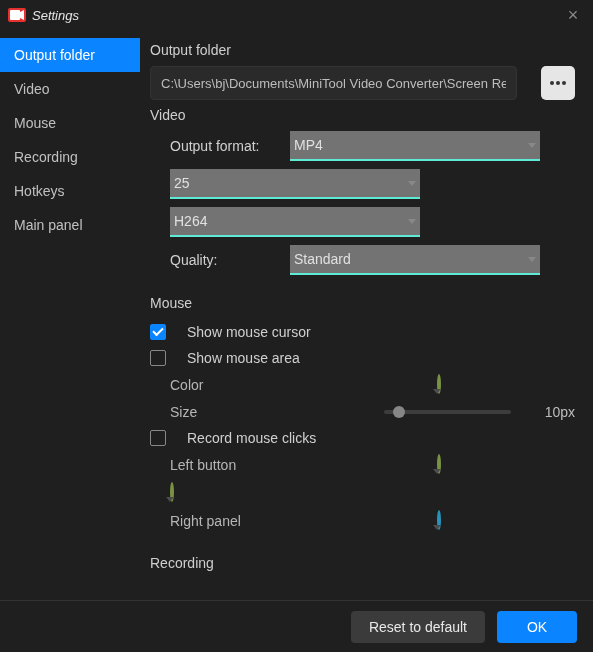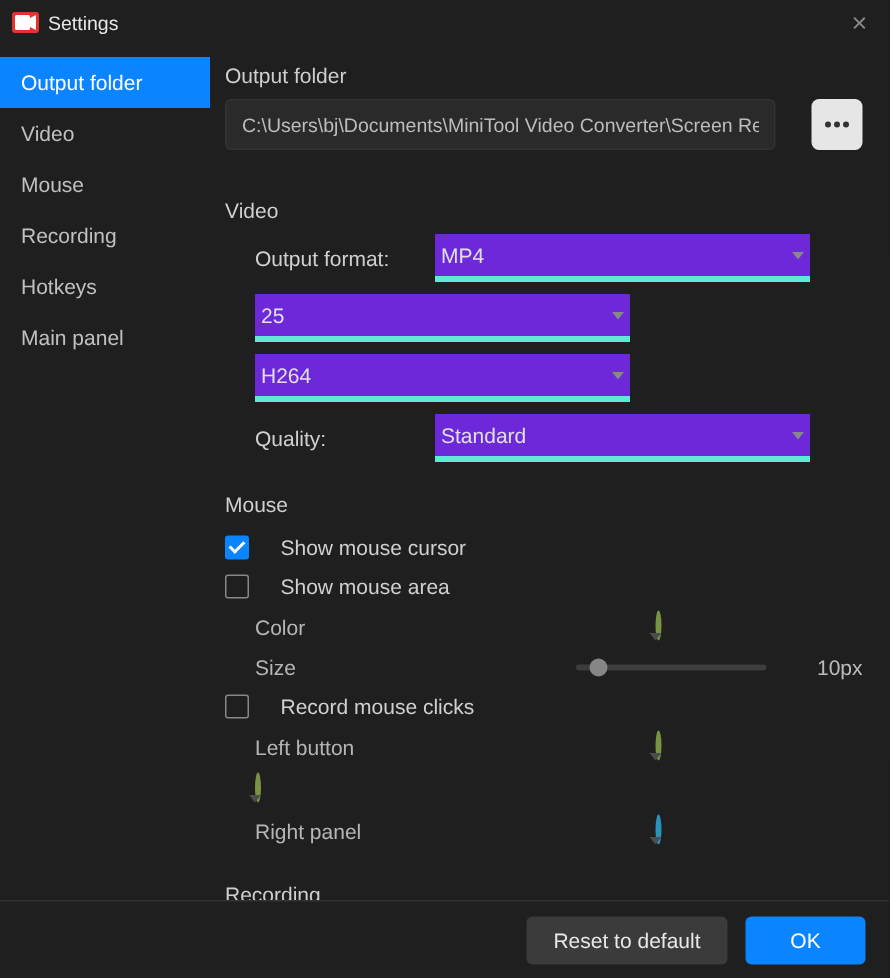--- a/index.html
+++ b/index.html
@@ -19,21 +19,21 @@
     align-items: center;
     padding: 0 8px;
     background: #1f1f1f;
   }
   .app-icon {
     width: 18px; height: 18px;
     display: flex; align-items: center; justify-content: center;
     margin-right: 6px;
   }
   .app-icon svg { display:block; }
-  .title-text { color: #e6e6e6; font-size: 13px; }
+  .title-text { color: #e6e6e6; font-size: 13px; font-style: italic; }
   .title-close {
     margin-left: auto;
     color: #8a8a8a;
     font-size: 18px;
     width: 24px; height: 24px;
     display:flex; align-items:center; justify-content:center;
     cursor: pointer;
   }
   .body-area {
     display: flex;
@@ -61,21 +61,21 @@
   }
   .main::-webkit-scrollbar { width: 8px; }
   .main::-webkit-scrollbar-thumb { background: #3a3a3a; border-radius: 4px; }
   .main::-webkit-scrollbar-track { background: #1f1f1f; }
 
   .section-title {
     color: #cfcfcf;
     font-size: 14px;
     margin: 6px 0 8px 0;
   }
-  .path-row { display:flex; gap:24px; align-items:center; margin-bottom:32px; }
+  .path-row { display:flex; gap:24px; align-items:center; margin-bottom:7px; }
   .path-input {
     flex:1;
     background:#2a2a2a;
     border:1px solid #333;
     border-radius:4px;
     color:#bdbdbd;
     padding:8px 10px;
     font-size:13px;
     height:34px;
   }
@@ -94,23 +94,23 @@
     align-items:center;
     margin-bottom:8px;
     padding-left:20px;
   }
   .form-label {
     width:120px;
     color:#d0d0d0;
   }
   .select {
     flex:1;
-    background:#6d28d9;
+    background:#737373;
     border:none;
-    border-bottom:4px solid #5eead4;
+    border-bottom:2px solid #5eead4;
     color:#e0e0e0;
     padding:6px 4px;
     display:flex;
     justify-content:space-between;
     align-items:center;
     cursor:pointer;
     max-width:250px;
   }
   .caret {
     width:0; height:0;

